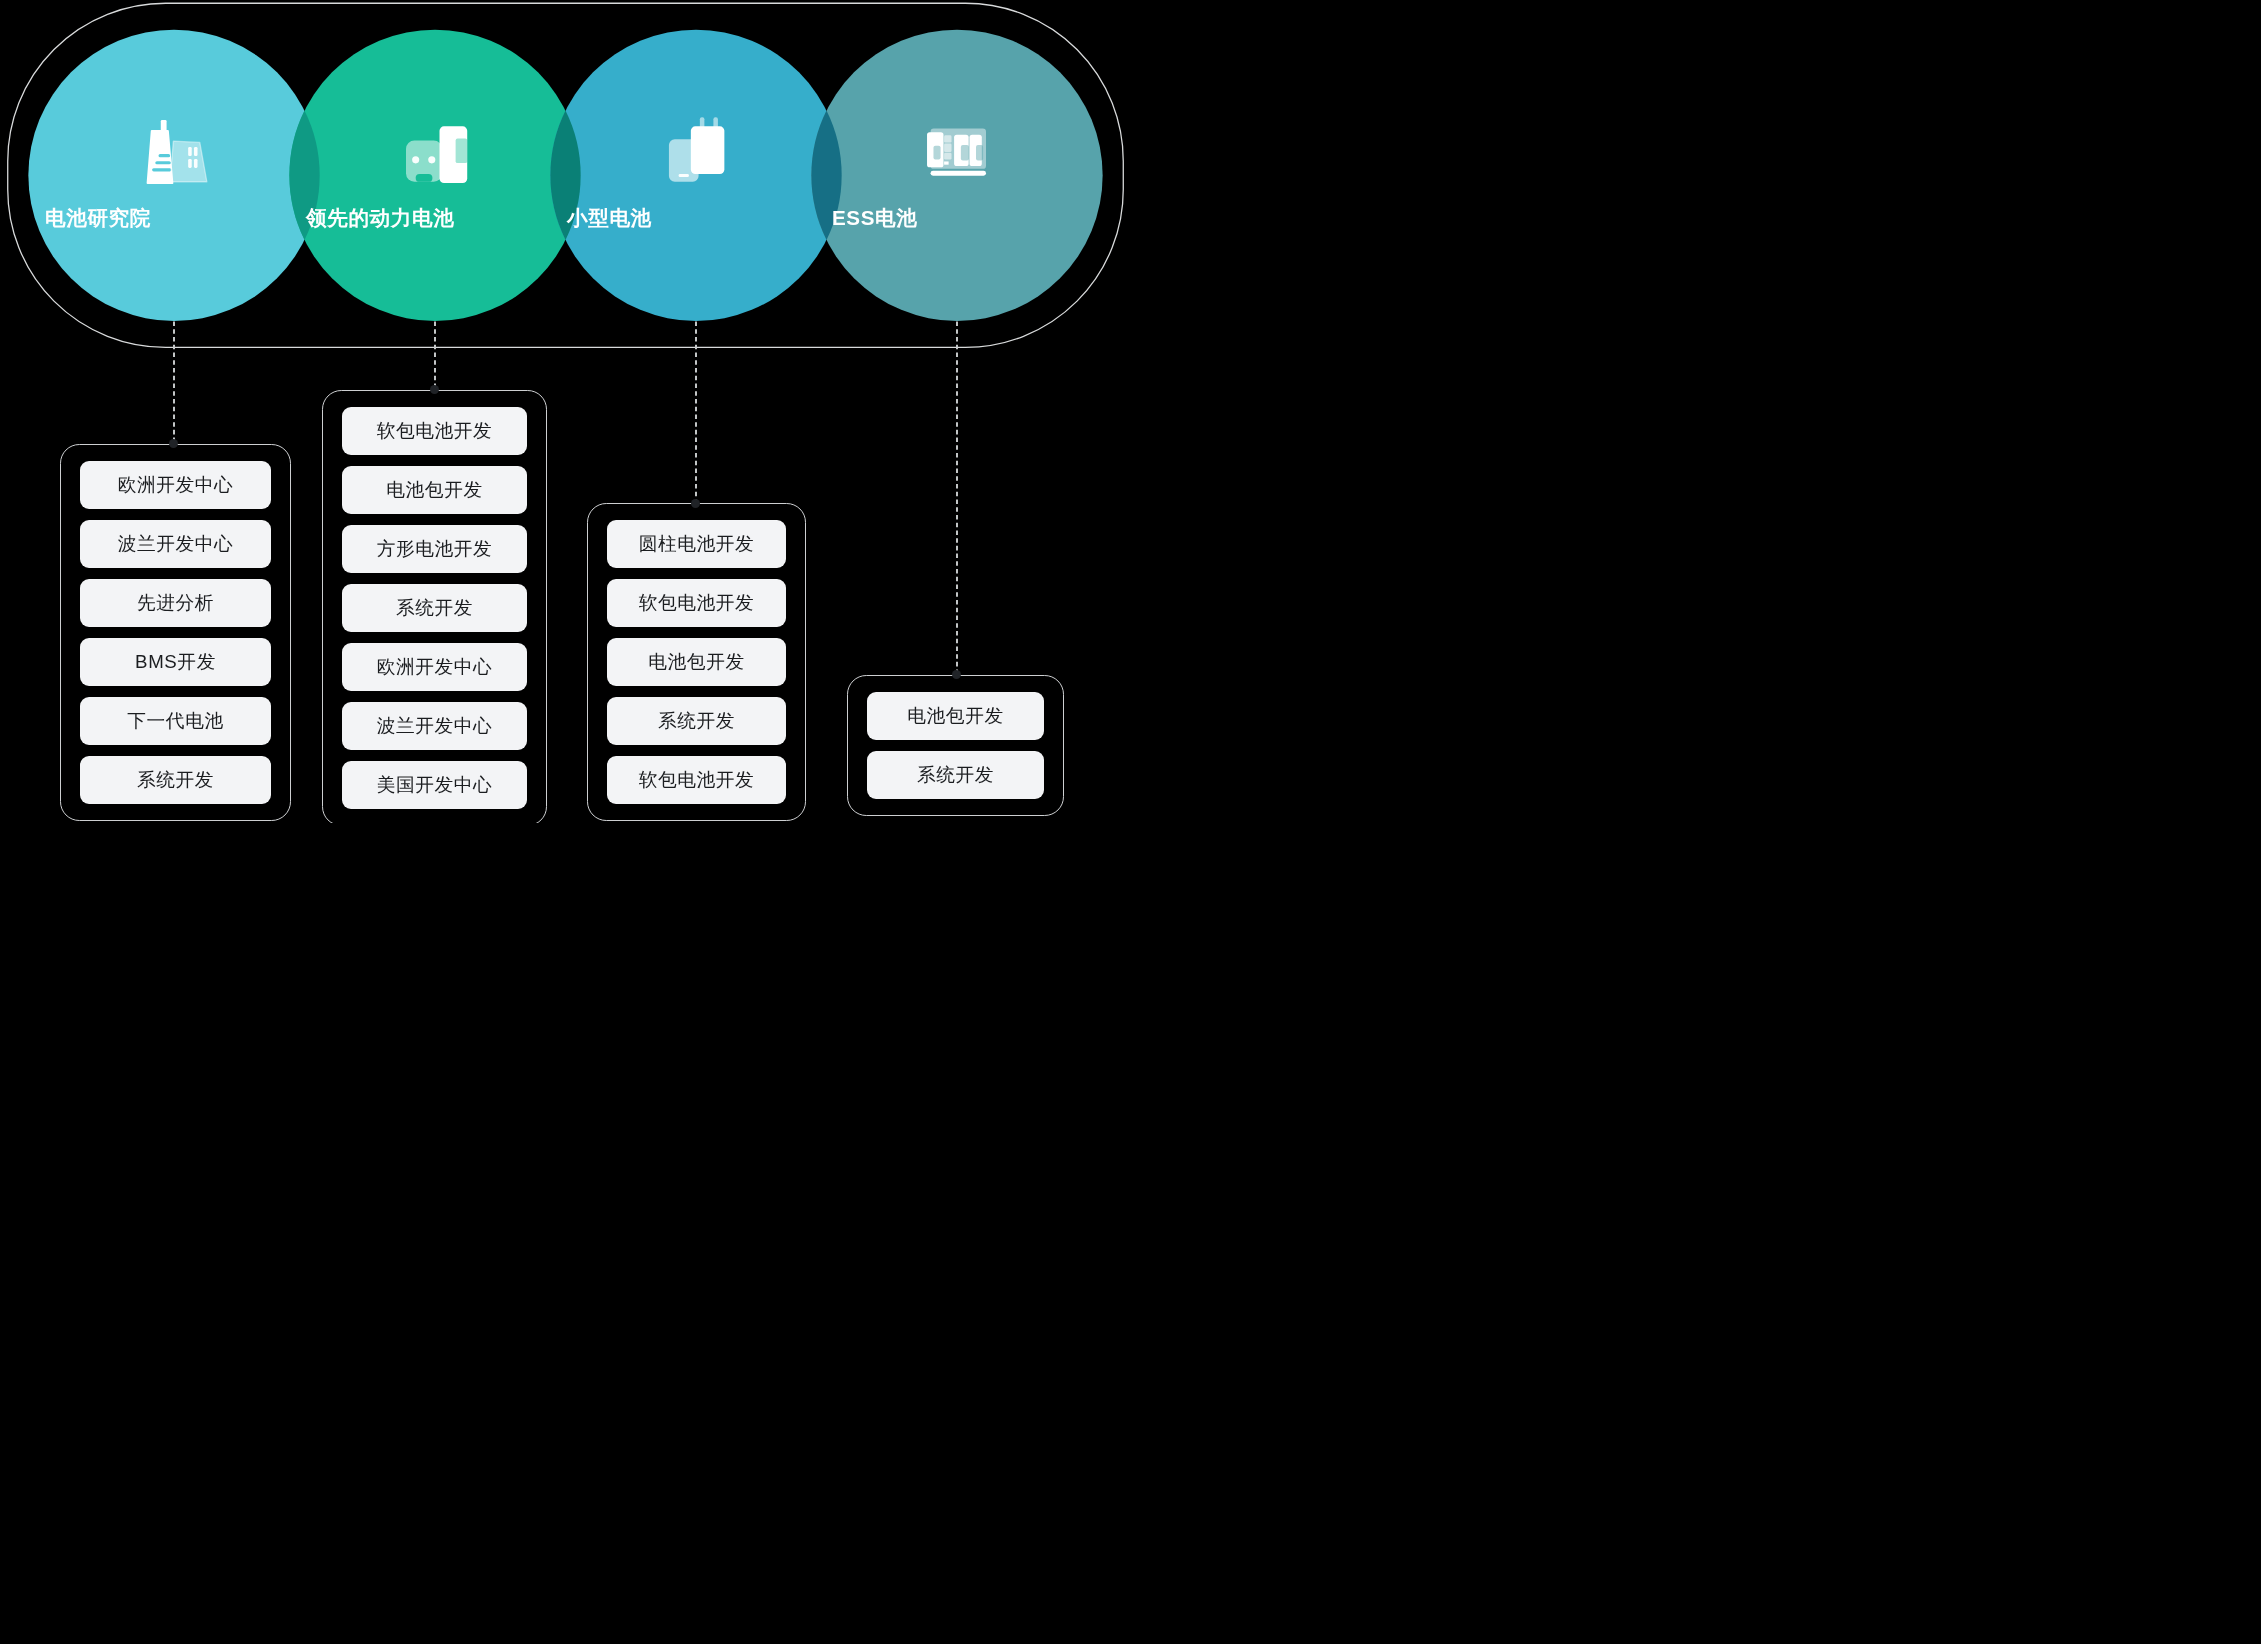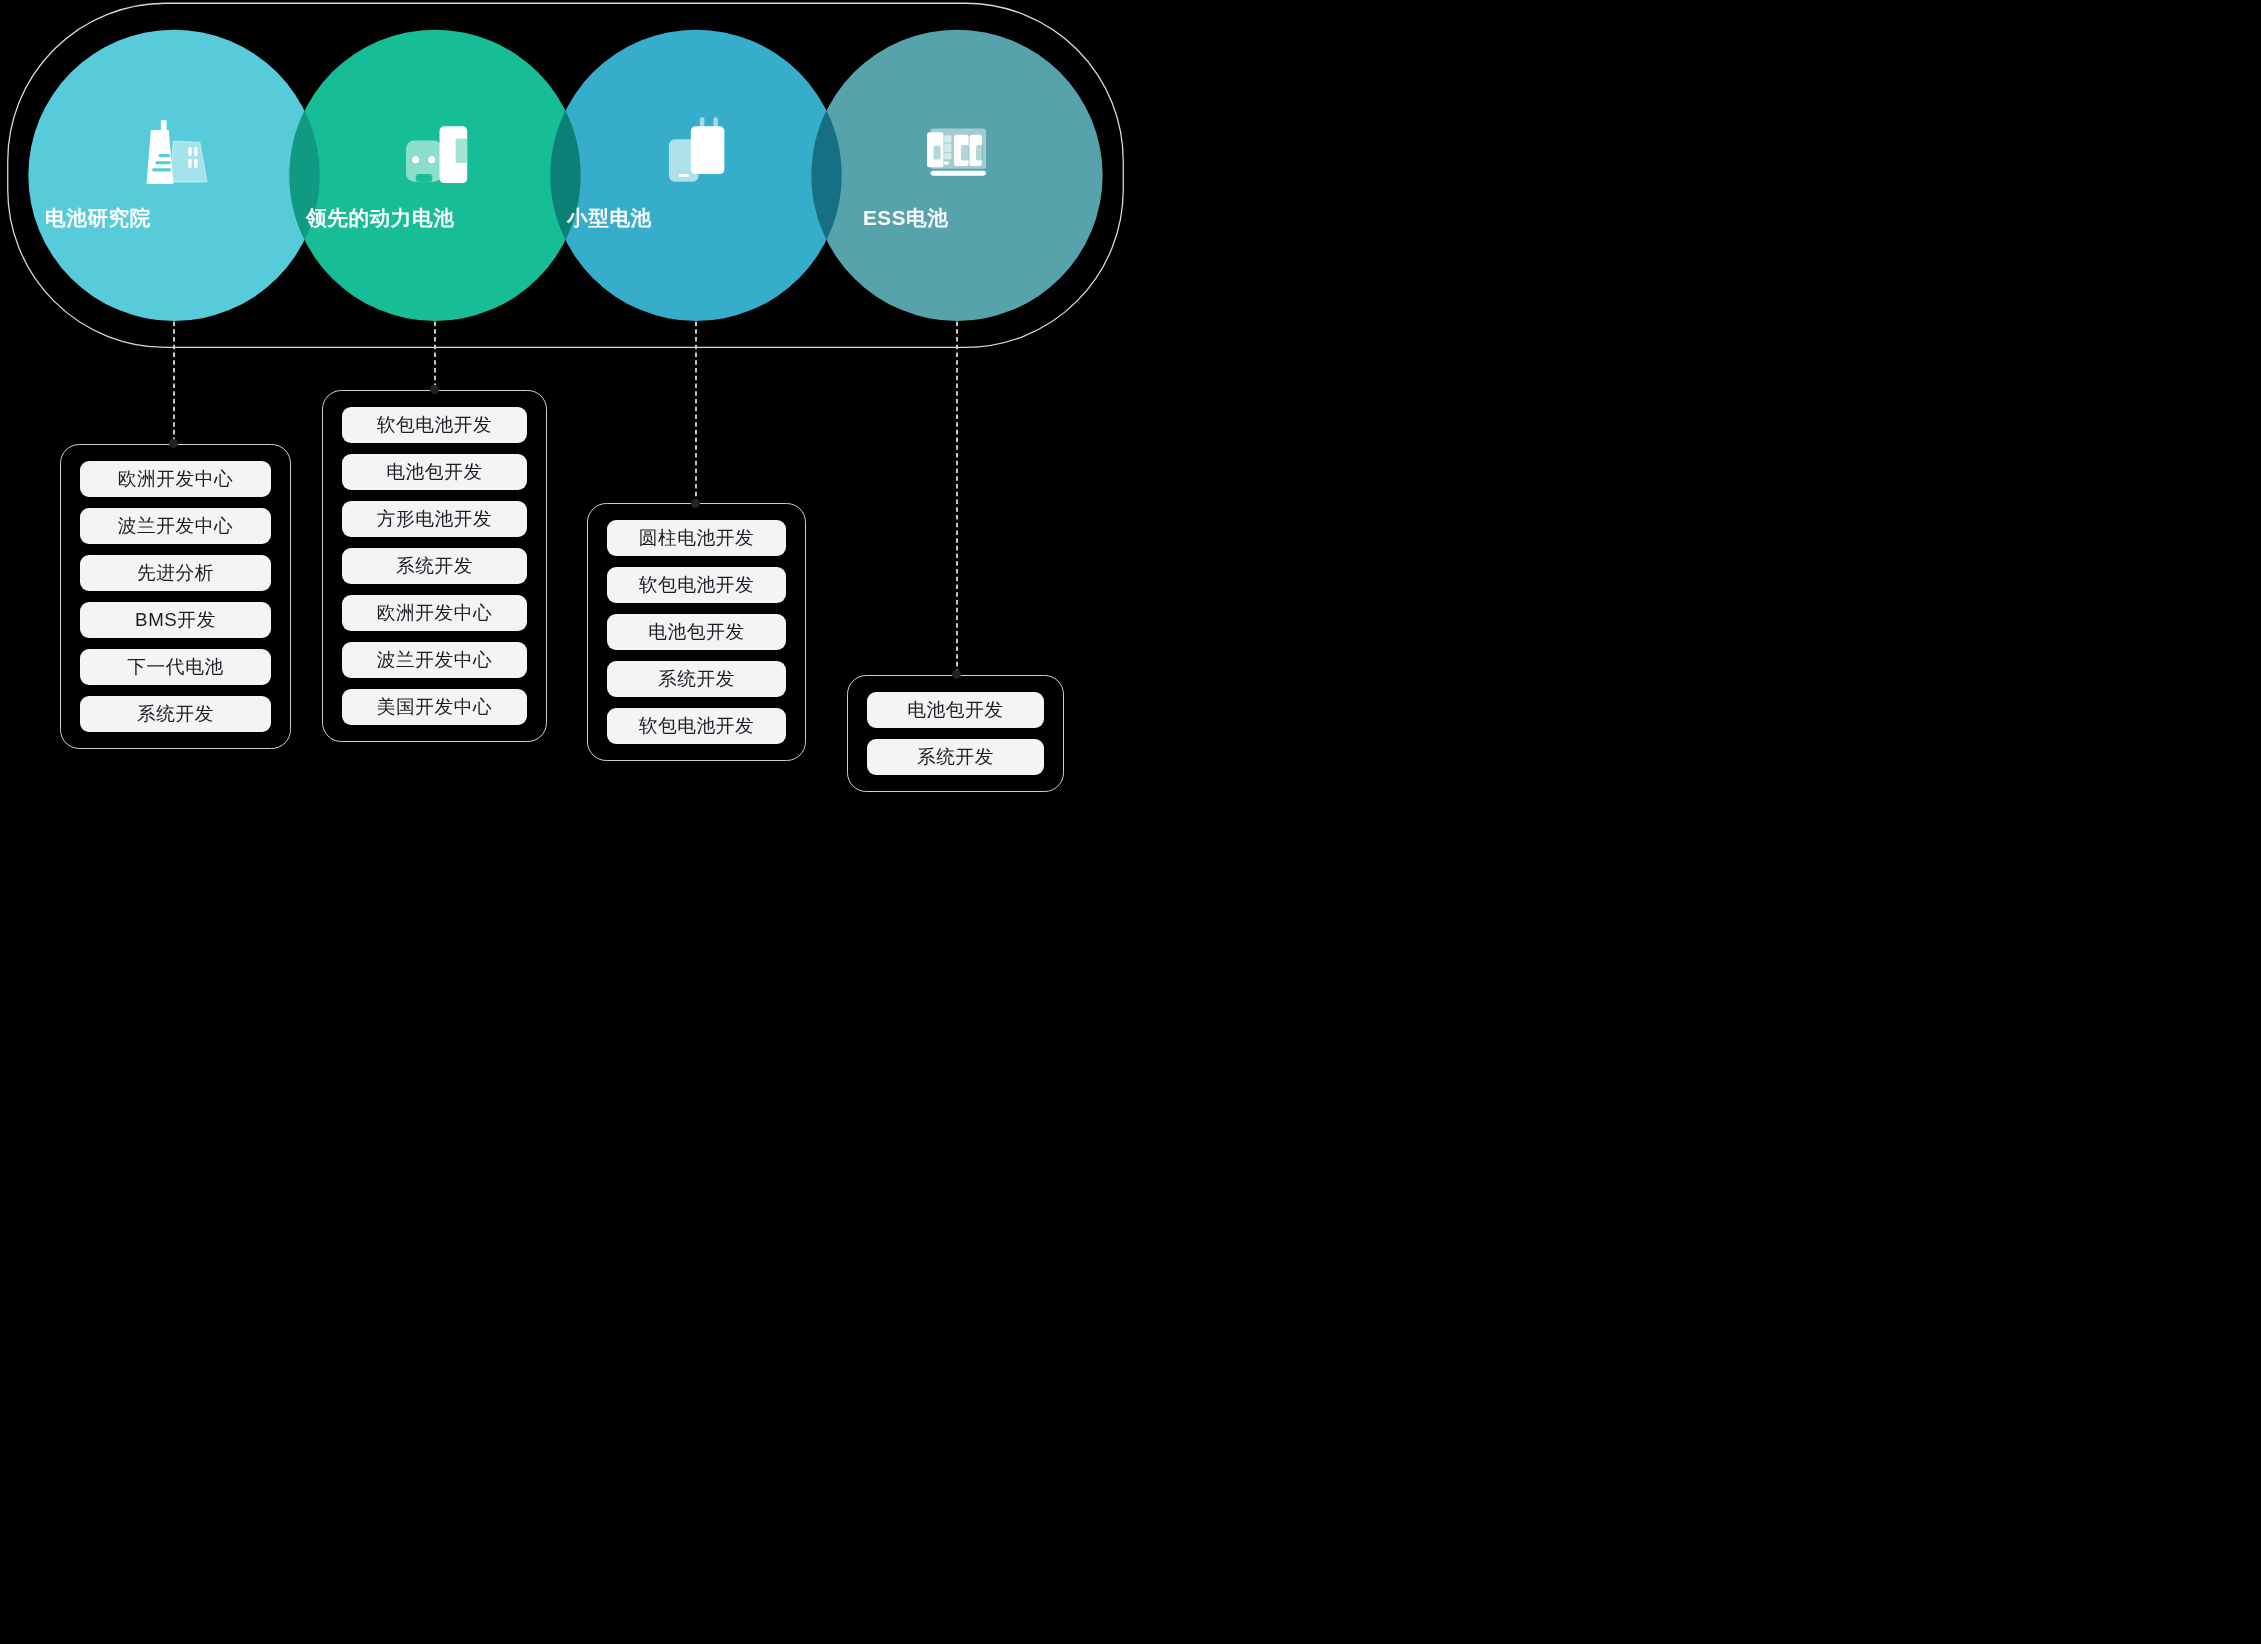--- a/index.html
+++ b/index.html
@@ -12,21 +12,21 @@
     position:absolute;width:258px;top:204px;z-index:2;
     color:#ffffff;font-size:20.6px;font-weight:600;letter-spacing:0.6px;
   }
   .panel{
     position:absolute;z-index:2;box-sizing:border-box;
     border:1.3px solid #cdcfd1;border-radius:19.3px;
     padding:16px 18.7px;display:flex;flex-direction:column;gap:11px;
     background:transparent;
   }
   .panel-item{
-    height:36px;background:#f3f4f6;border-radius:9px;
+    height:48px;background:#f3f4f6;border-radius:9px;
     display:flex;align-items:center;justify-content:center;
     color:#1b1d20;font-size:18.7px;font-weight:500;letter-spacing:0.6px;
   }
   .link-dot{
     position:absolute;width:9px;height:9px;border-radius:50%;
     background:#202327;z-index:3;
   }
 </style>
 </head>
 <body>
@@ -99,21 +99,21 @@
       <rect x="56" y="43" width="12.5" height="24" rx="3" fill-opacity="0.45" fill="#57A3AB"></rect>
       <rect x="69.5" y="27" width="19" height="48.5" rx="4" fill="#ffffff"></rect>
       <rect x="79.5" y="43" width="11" height="24" rx="3" fill-opacity="0.45" fill="#57A3AB"></rect>
       <rect x="9" y="83" width="86" height="7.5" rx="3.75" fill="#ffffff"></rect>
     </g>
   </svg>
 
   <div class="circle-label" style="left:45px">电池研究院</div>
   <div class="circle-label" style="left:306px">领先的动力电池</div>
   <div class="circle-label" style="left:567px">小型电池</div>
-  <div class="circle-label" style="left:863px">ESS电池</div>
+  <div class="circle-label" style="left:832px">ESS电池</div>
 
   <div class="link-dot" style="left:169px;top:439px"></div>
   <div class="link-dot" style="left:430px;top:385px"></div>
   <div class="link-dot" style="left:691px;top:499px"></div>
   <div class="link-dot" style="left:952px;top:670px"></div>
 
   <div class="panel" style="left:60px;top:444px;width:231px">
     <div class="panel-item">欧洲开发中心</div>
     <div class="panel-item">波兰开发中心</div>
     <div class="panel-item">先进分析</div>

